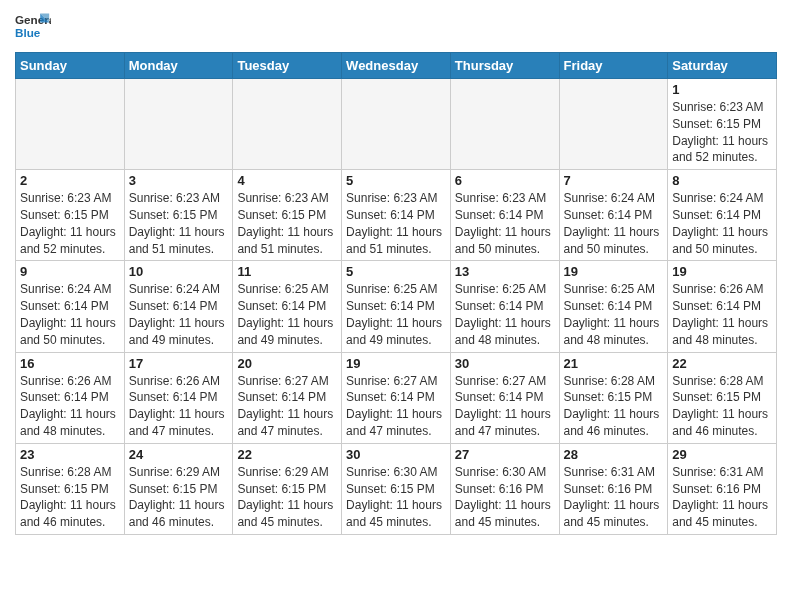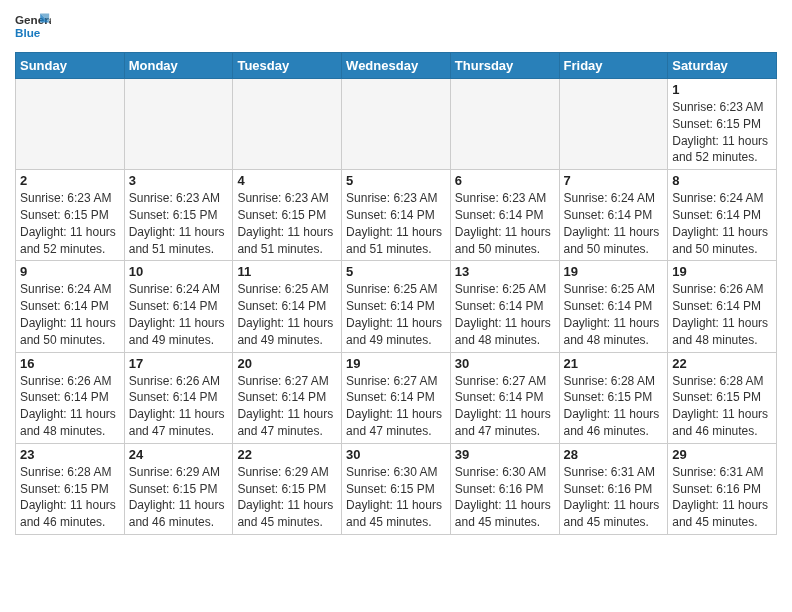--- a/index.html
+++ b/index.html
@@ -233,21 +233,21 @@
           </td>
           <td>
             <span class="day-number">22</span>
             <div class="day-info">Sunrise: 6:29 AM<br>Sunset: 6:15 PM<br>Daylight: 11 hours and 45 minutes.</div>
           </td>
           <td>
             <span class="day-number">30</span>
             <div class="day-info">Sunrise: 6:30 AM<br>Sunset: 6:15 PM<br>Daylight: 11 hours and 45 minutes.</div>
           </td>
           <td>
-            <span class="day-number">39</span>
+            <span class="day-number">27</span>
             <div class="day-info">Sunrise: 6:30 AM<br>Sunset: 6:16 PM<br>Daylight: 11 hours and 45 minutes.</div>
           </td>
           <td>
             <span class="day-number">28</span>
             <div class="day-info">Sunrise: 6:31 AM<br>Sunset: 6:16 PM<br>Daylight: 11 hours and 45 minutes.</div>
           </td>
           <td>
             <span class="day-number">29</span>
             <div class="day-info">Sunrise: 6:31 AM<br>Sunset: 6:16 PM<br>Daylight: 11 hours and 45 minutes.</div>
           </td>

